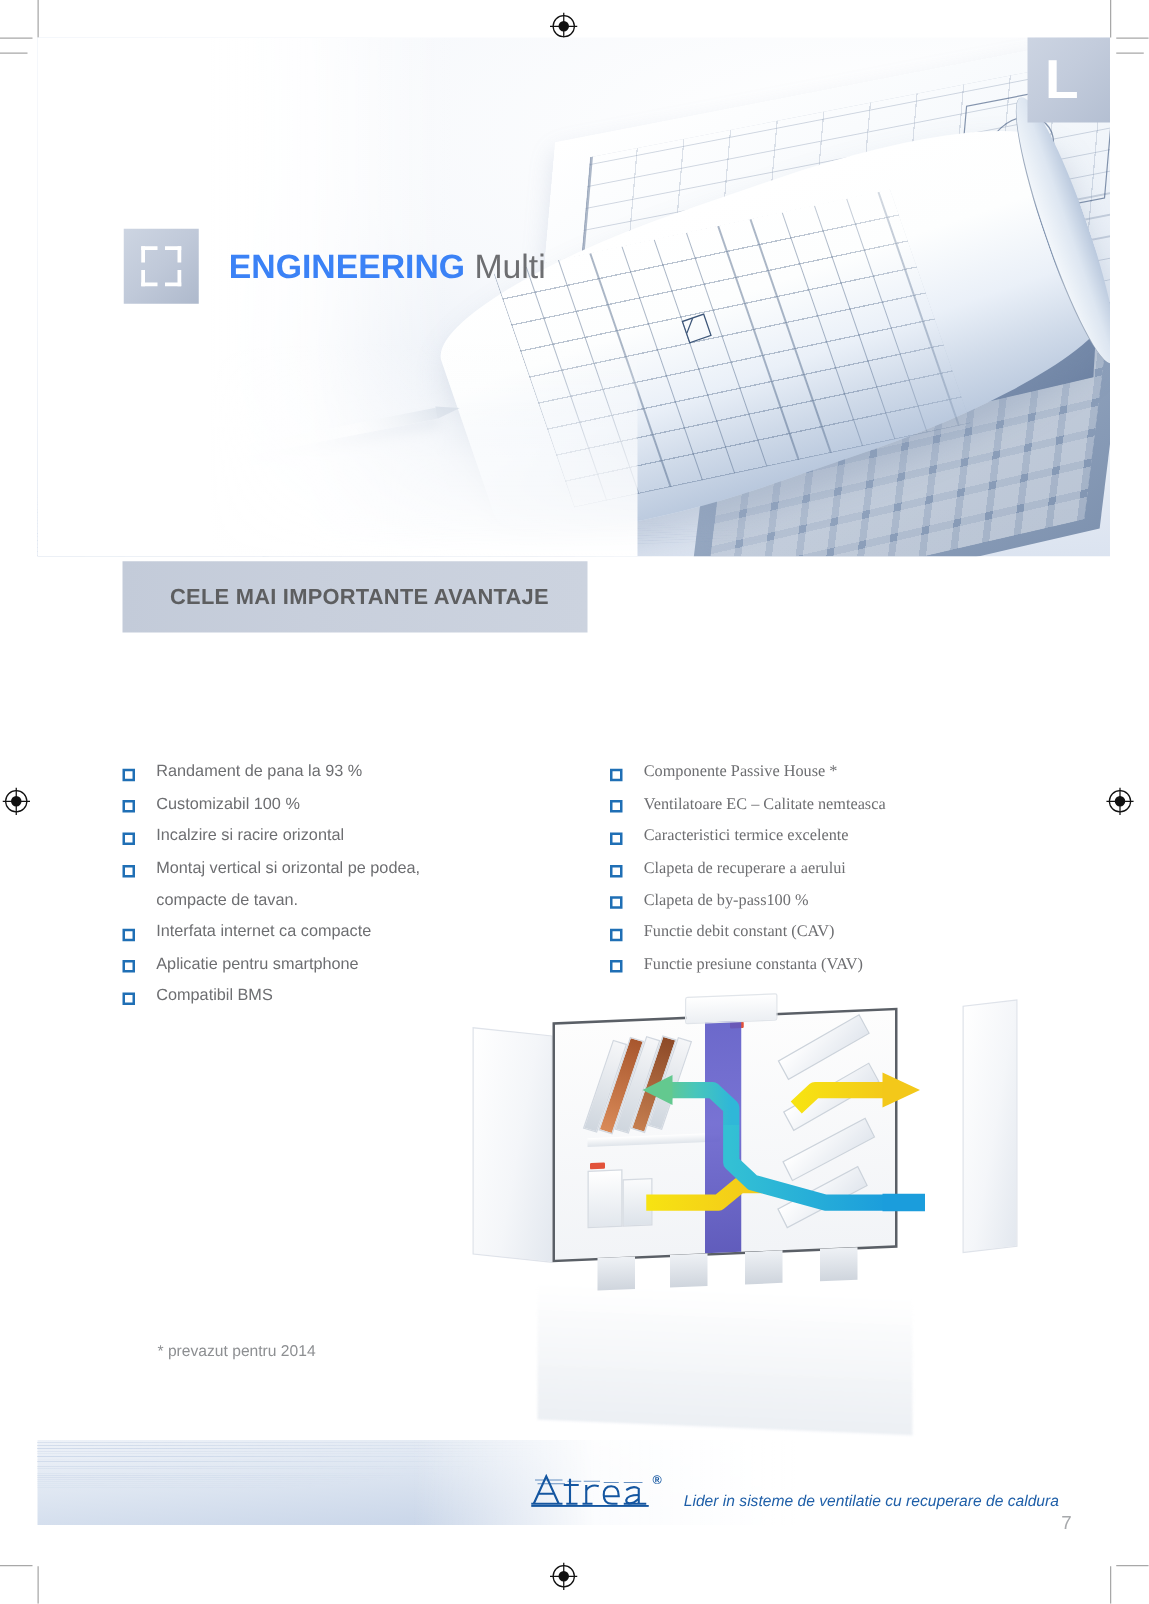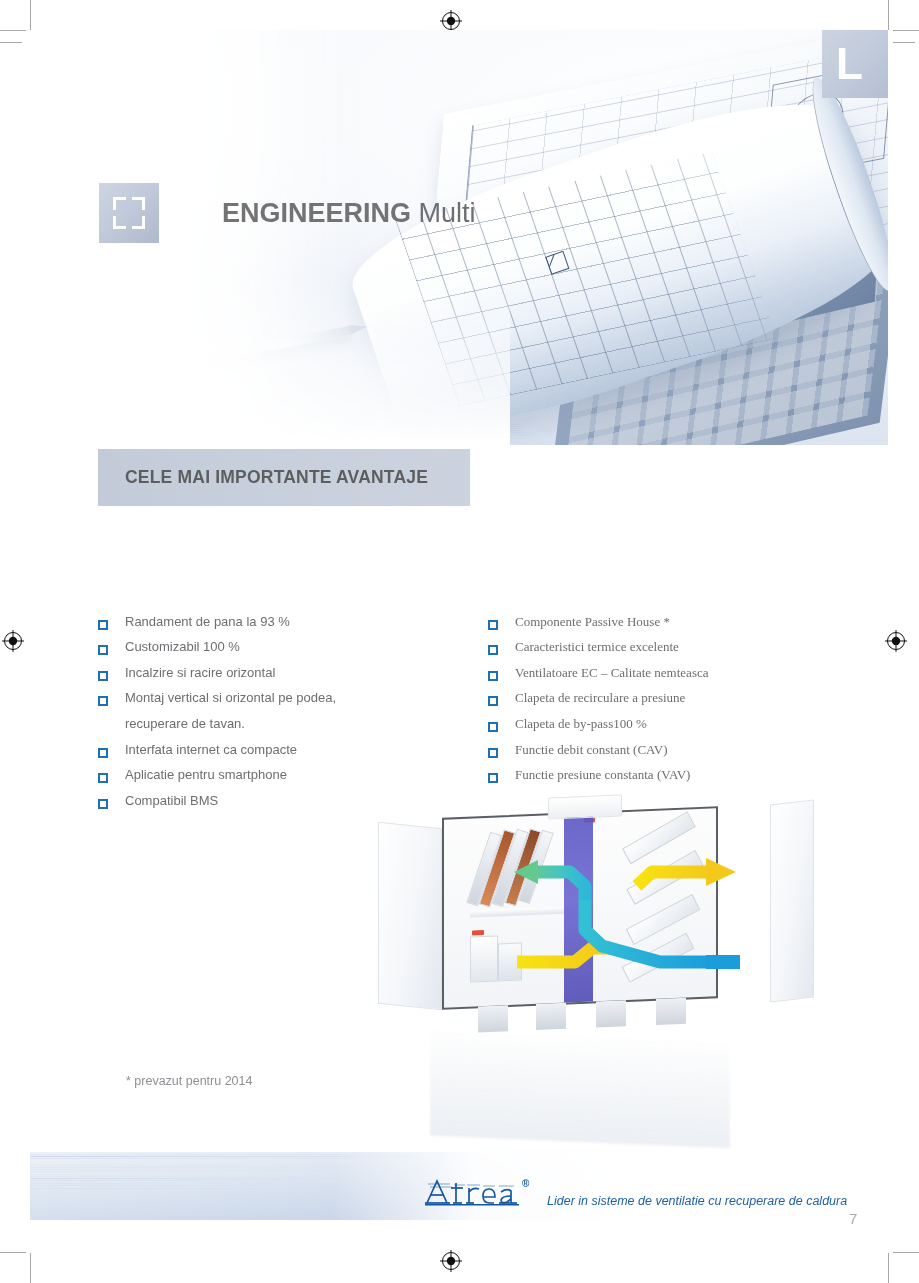--- a/index.html
+++ b/index.html
@@ -158,38 +158,38 @@
   .title-icon i{position:absolute;background:#ffffff;display:block;}
   .ti-tl-h{left:14px;top:14px;width:13px;height:3px;}
   .ti-tl-v{left:14px;top:14px;width:3px;height:13px;}
   .ti-tr-h{right:14px;top:14px;width:13px;height:3px;}
   .ti-tr-v{right:14px;top:14px;width:3px;height:13px;}
   .ti-bl-h{left:14px;bottom:14px;width:13px;height:3px;}
   .ti-bl-v{left:14px;bottom:14px;width:3px;height:13px;}
   .ti-br-h{right:14px;bottom:14px;width:13px;height:3px;}
   .ti-br-v{right:14px;bottom:14px;width:3px;height:13px;}
   .title-text{margin-left:24px;font-size:27px;color:#58595b;white-space:nowrap;}
-  .title-text .bold{font-weight:700;color:#737373;margin-left:39px;}
+  .title-text .bold{font-weight:700;color:#3b82f6;}
   .title-text .light{font-weight:400;color:#6d6e71;}
 
   
   .banner{
     position:absolute;left:98px;top:449px;width:372px;height:57px;
     background:linear-gradient(90deg,#c3cbd9 0%,#c8cfdc 40%,#ccd3df 100%);
     display:flex;align-items:center;
   }
   .banner span{
-    margin-left:27px;font-size:17.5px;font-weight:700;color:#5d5e60;letter-spacing:.2px;
+    margin-left:38px;font-size:17.5px;font-weight:700;color:#5d5e60;letter-spacing:.2px;
   }
 
   
   .col{position:absolute;}
   .col.left{left:98px;top:604px;width:340px;}
   .col.right{left:488px;top:604px;width:340px;font-family:Liberation Serif, serif;}
-  .bullet{display:flex;align-items:flex-end;margin-bottom:0;height:25.6px;}
+  .bullet{display:flex;align-items:center;margin-bottom:0;height:25.6px;}
   .bullet .box{
     flex:0 0 auto;width:10px;height:10px;margin-top:6px;margin-right:17px;
     border:2.6px solid #1f6fb5;background:#ffffff;box-sizing:border-box;
   }
   .bullet .txt{font-size:13px;color:#6d6e71;line-height:17px;white-space:nowrap;}
   .bullet.cont{height:25.6px;}
   .bullet.cont .box{visibility:hidden;}
 
   .footnote{
     position:absolute;left:126px;top:1074px;font-size:12.5px;color:#8d8f92;
@@ -382,21 +382,21 @@
       <div class="bullet">
         <span class="box"></span>
         <span class="txt">Incalzire si racire orizontal</span>
       </div>
       <div class="bullet">
         <span class="box"></span>
         <span class="txt">Montaj vertical si orizontal pe podea,</span>
       </div>
       <div class="bullet cont">
         <span class="box"></span>
-        <span class="txt">recuperare de tavan.</span>
+        <span class="txt">compacte de tavan.</span>
       </div>
       <div class="bullet">
         <span class="box"></span>
         <span class="txt">Interfata internet ca compacte</span>
       </div>
       <div class="bullet">
         <span class="box"></span>
         <span class="txt">Aplicatie pentru smartphone</span>
       </div>
       <div class="bullet">
@@ -404,29 +404,29 @@
         <span class="txt">Compatibil BMS</span>
       </div>
     </div>
   <div class="col right" id="col-right">
       <div class="bullet">
         <span class="box"></span>
         <span class="txt">Componente Passive House *</span>
       </div>
       <div class="bullet">
         <span class="box"></span>
+        <span class="txt">Ventilatoare EC – Calitate nemteasca</span>
+      </div>
+      <div class="bullet">
+        <span class="box"></span>
         <span class="txt">Caracteristici termice excelente</span>
       </div>
       <div class="bullet">
         <span class="box"></span>
-        <span class="txt">Ventilatoare EC – Calitate nemteasca</span>
-      </div>
-      <div class="bullet">
-        <span class="box"></span>
-        <span class="txt">Clapeta de recirculare a presiune</span>
+        <span class="txt">Clapeta de recuperare a aerului</span>
       </div>
       <div class="bullet">
         <span class="box"></span>
         <span class="txt">Clapeta de by-pass100 %</span>
       </div>
       <div class="bullet">
         <span class="box"></span>
         <span class="txt">Functie debit constant (CAV)</span>
       </div>
       <div class="bullet">

